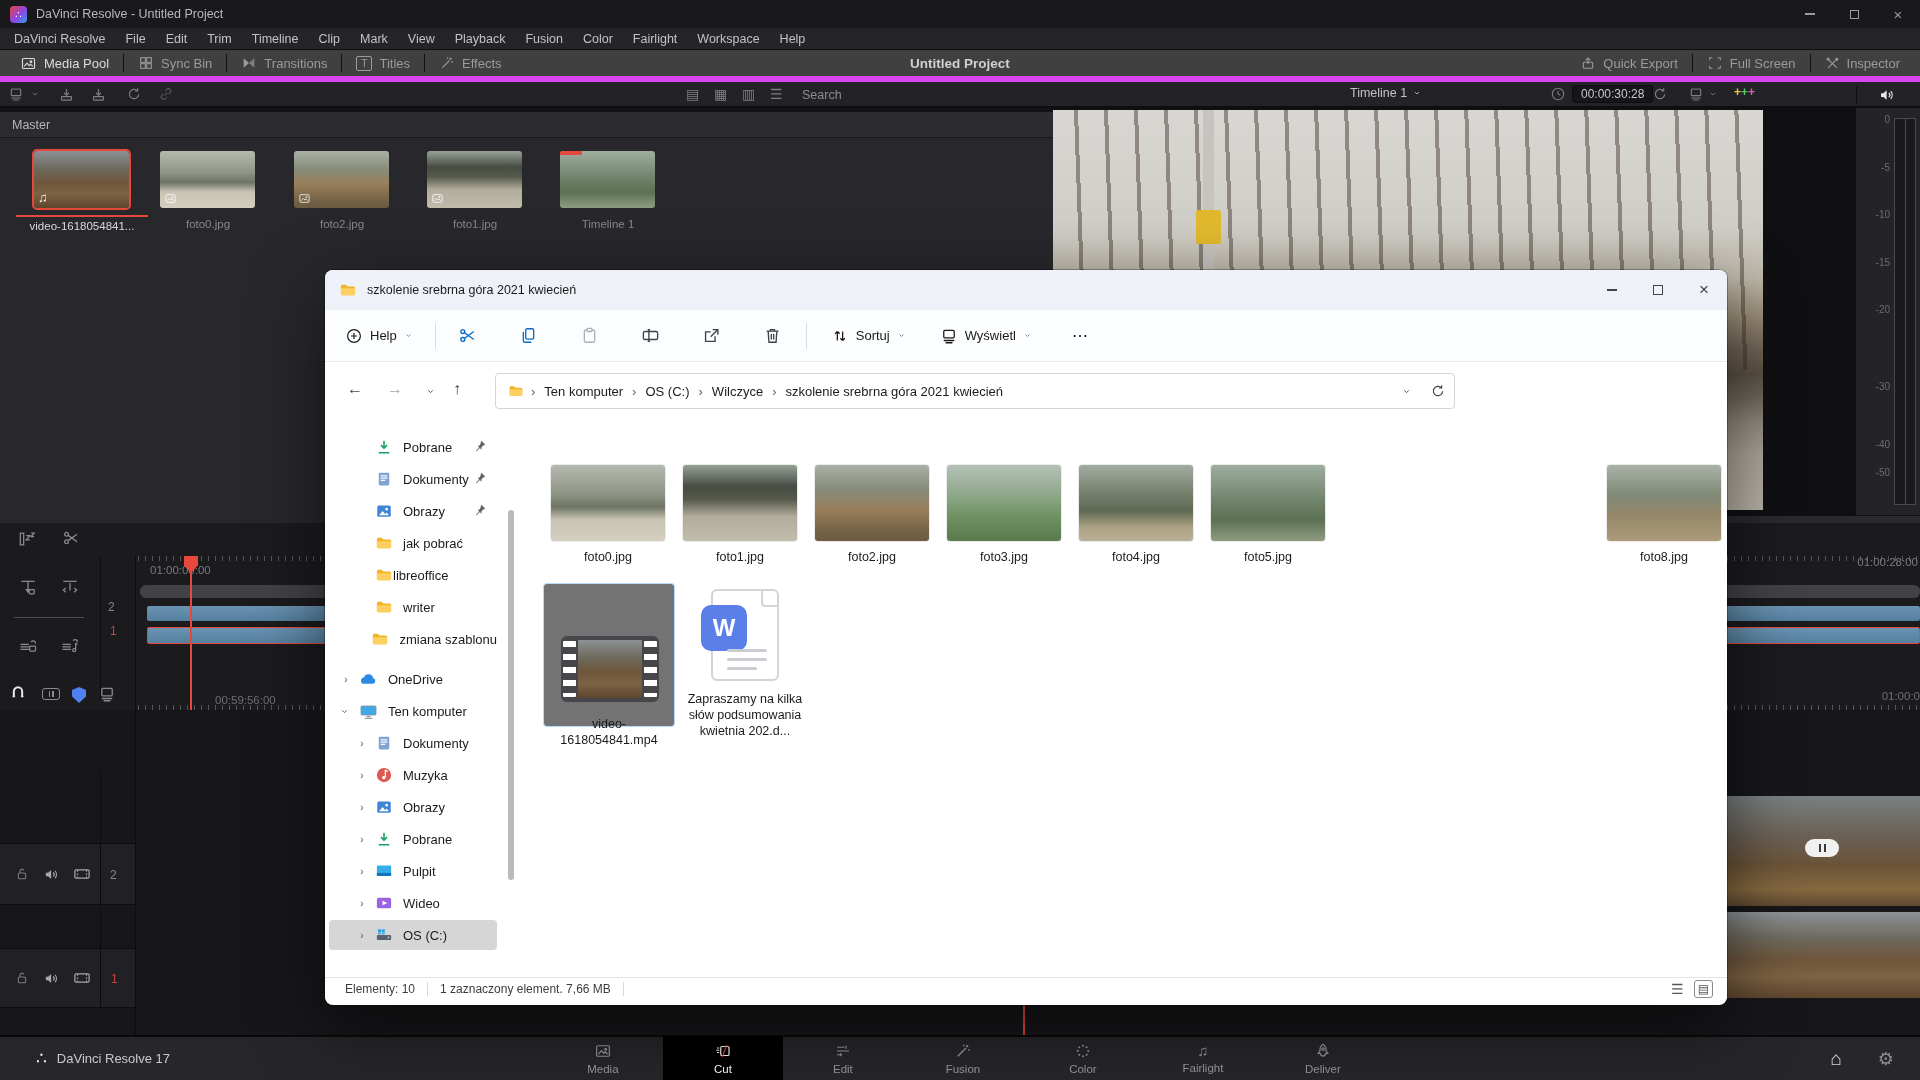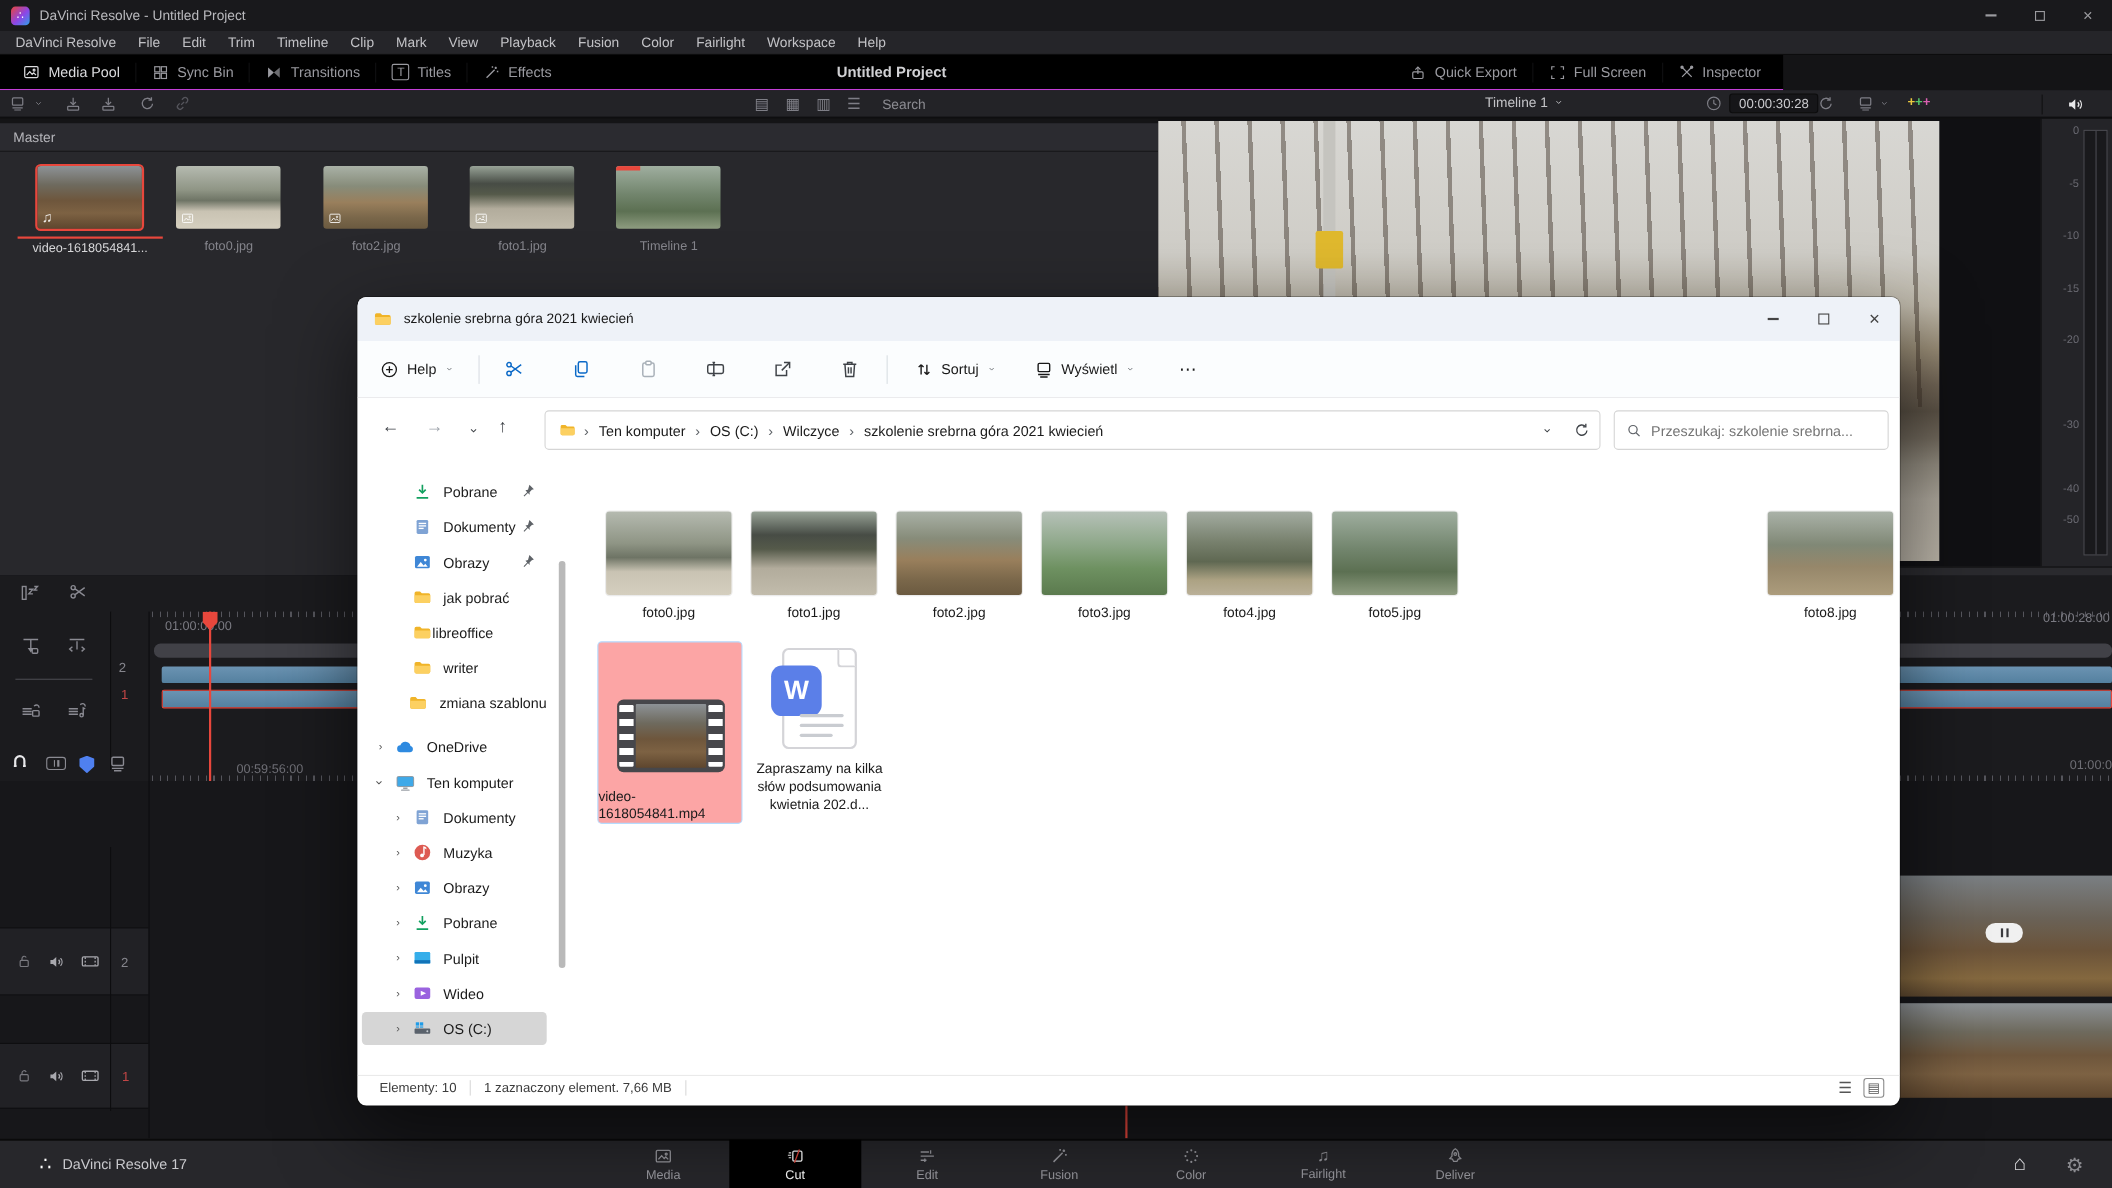--- a/index.html
+++ b/index.html
@@ -9,21 +9,21 @@
   .flex{display:flex;align-items:center}
   svg.ic{display:block;flex:none}
   
   .dv-titlebar{left:0;top:0;width:1920px;height:28px;background:#19191c;color:#b9b9bd}
   .appicon{width:17px;height:17px;border-radius:4px;margin:0 9px 0 10px;background:linear-gradient(135deg,#e8453c,#8c46e8 55%,#2ea0e8);color:#fff;font-size:10px;display:flex;align-items:center;justify-content:center}
   .winbtn{width:44px;height:28px;display:flex;align-items:center;justify-content:center;color:#9b9b9f;font-size:15px}
   .sq{width:9px;height:9px;border:1.2px solid #9b9b9f;display:inline-block}
   .bar{width:10px;height:1.5px;background:#9b9b9f;display:inline-block}
   .dv-menubar{left:0;top:28px;width:1920px;height:22px;background:#252529;border-bottom:1px solid #0c0c0d;display:flex;align-items:center;padding-left:4px}
   .mi{padding:0 10px;color:#c2c2c6;font-size:12.5px;height:22px;display:flex;align-items:center}
-  .dv-toolbar{left:0;top:50px;width:1621px;height:32px;background:#000000;border-bottom:1px solid #d946ef}
+  .dv-toolbar{left:0;top:50px;width:1920px;height:32px;background:#404040;border-bottom:6px solid #d946ef}
   .tbb{display:flex;align-items:center;gap:7px;color:#9a9aa0;font-size:13px;padding:0 14px;height:32px}
   .tbb.on{color:#dcdcdf}
   .vsep{width:1px;height:18px;background:#101012;flex:none}
   .vsep.l{background:#d9dee3;height:26px}
   .dv-subbar{left:0;top:82px;width:1920px;height:26px;background:#232327;border-bottom:2px solid #0e0e10;color:#7e7e86}
   .chip{background:#161619;border:1px solid #0c0c0d;border-radius:3px;color:#c9c9cd;font-size:12px;padding:1px 8px}
   .glyph{font-size:14px;line-height:1}
   
   .masterbar{left:0;top:112px;width:1053px;height:26px;background:#2b2b30;border-bottom:1px solid #17171a;color:#b5b5ba;font-size:12.5px;display:flex;align-items:center;pad:0;padding-left:12px}
   .mp-panel{left:0;top:138px;width:1053px;height:385px;background:#28282c}
@@ -96,21 +96,21 @@
   .searchbox input::placeholder{color:#757575}
   .exbody{position:relative;height:557px;background:#fff}
   .sbrow{position:absolute;left:4px;width:168px;height:30px;border-radius:4px;display:flex;align-items:center;font-size:13px;color:#1b1b1b}
   .sbrow.sel{background:#d6d6d6}
   .sbchev{width:10px;color:#555;font-size:10px;flex:none;text-align:center}
   .sbpin{position:absolute;right:10px;top:7px}
   .sbscroll{position:absolute;left:183px;top:90px;width:6px;height:370px;background:#b9b9b9;border-radius:3px}
   .ftile{position:absolute;width:114px;text-align:center}
   .fthumb{width:114px;height:76px;border-radius:3px;box-shadow:0 0 0 1px rgba(0,0,0,.08)}
   .fname{margin-top:8px;font-size:12.5px;color:#1b1b1b;line-height:16px}
-  .vidtile{position:absolute;left:218px;top:163px;width:132px;height:166px;background:#fca5a5;border:1px solid #b5dcff;border-radius:4px;}
+  .vidtile{position:absolute;left:218px;top:163px;width:132px;height:144px;background:#737373;border:1px solid #b5dcff;border-radius:4px;text-align:center}
   .strip{position:absolute;left:17px;top:52px;width:98px;height:66px;background:#47474b;border-radius:6px;display:flex;padding:4px 0}
   .holes{width:13px;background:repeating-linear-gradient(180deg,#fff 0 6px,#47474b 6px 13px);margin:1px 2px;border-radius:1px}
   .stripimg{flex:1;border-radius:1px}
   .wordtile{position:absolute;left:358px;top:163px;width:124px;text-align:center}
   .wpage{position:relative;margin:6px auto 0;width:68px;height:92px;background:#fff;border:2px solid #d4d4d8;border-radius:6px}
   .wpage:after{content:"";position:absolute;right:-2px;top:-2px;width:16px;height:16px;background:#fff;border-left:2px solid #d4d4d8;border-bottom:2px solid #d4d4d8;border-radius:0 0 0 4px;clip-path:polygon(0 0,100% 100%,0 100%)}
   .wbadge{position:absolute;left:-12px;top:14px;width:46px;height:46px;background:#5b7fe8;border-radius:10px;color:#fff;font-weight:bold;font-size:24px;display:flex;align-items:center;justify-content:center}
   .wline{position:absolute;left:14px;width:40px;height:3px;background:#c9ccd1;border-radius:2px}
   .exstatus{height:22px;border-top:1px solid #e5e5e5;display:flex;align-items:center;font-size:12px;color:#3c3c3c;padding-left:20px;background:#fff}
   .stsep{width:1px;height:14px;background:#d9d9d9;margin:0 12px}
@@ -787,26 +787,20 @@
       <span class="crumbsep">›</span>
       <span class="crumb">szkolenie srebrna góra 2021 kwiecień</span>
       <div style="flex:1"></div>
       <svg class="ic" style="color:#3f4348;margin-right:18px" width="11" height="11">
           <use href="#s-chev"></use>
         </svg>
       <svg class="ic" style="color:#3f4348" width="16" height="16">
           <use href="#s-refresh"></use>
         </svg>
     </div>
-    <div class="searchbox">
-      <svg class="ic" style="color:#5f6368" width="15" height="15">
-          <use href="#s-search"></use>
-        </svg>
-      <input type="text" placeholder="Przeszukaj: szkolenie srebrna..." style="">
-    </div>
   </div>
 
   <div class="exbody">
 
     <div class="sbrow" style="top:12px">
       <span style="width:46px"></span>
         <svg class="ic" width="18" height="18">
           <use href="#s-dl"></use>
         </svg>
       <span style="margin-left:10px">Pobrane</span>

